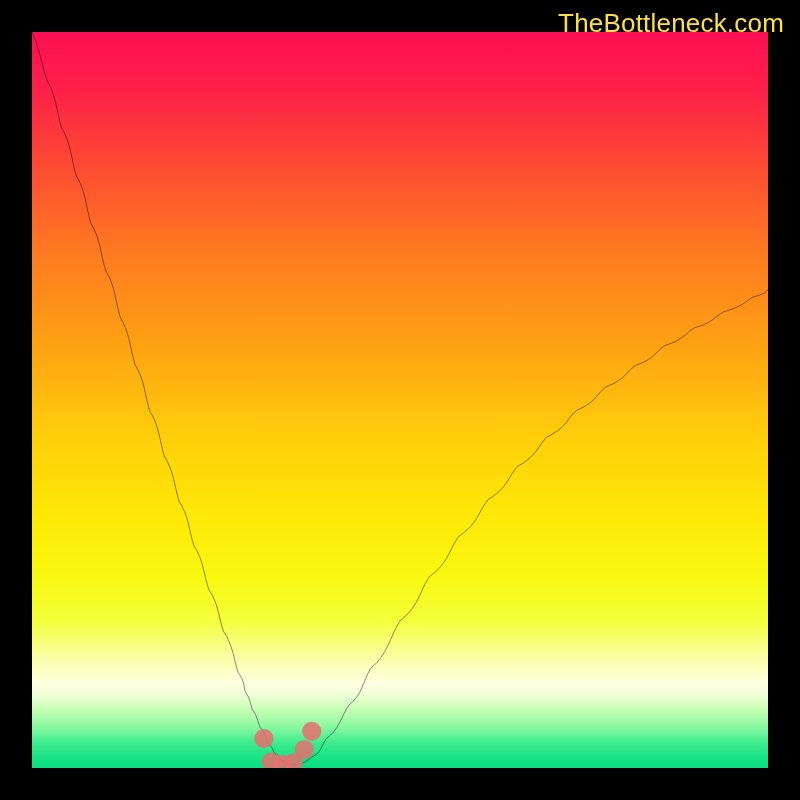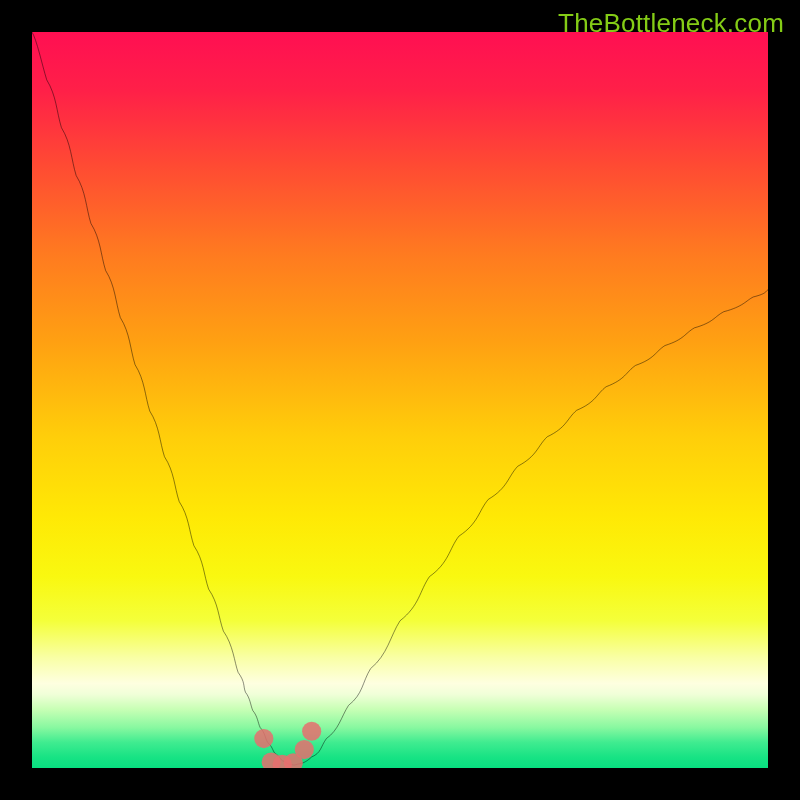--- a/index.html
+++ b/index.html
@@ -28,21 +28,21 @@
     overflow: hidden;
   }
   .gradient {
     position: absolute;
     inset: 0;
   }
   .watermark {
     position: absolute;
     top: 8px;
     right: 16px;
-    color: #84cc16;
+    color: #fde047;
     font-size: 26px;
     font-weight: 500;
     letter-spacing: 0.2px;
   }
   svg.curve {
     position: absolute;
     inset: 0;
     width: 100%;
     height: 100%;
   }

